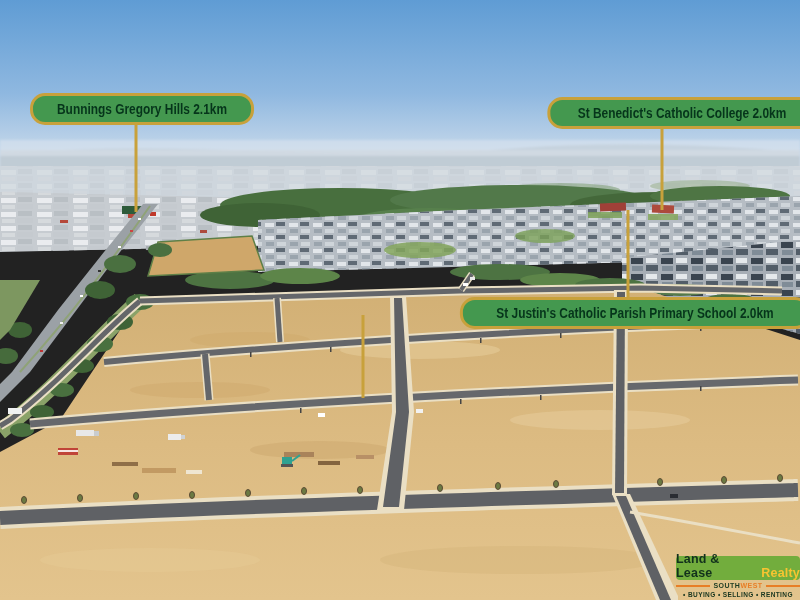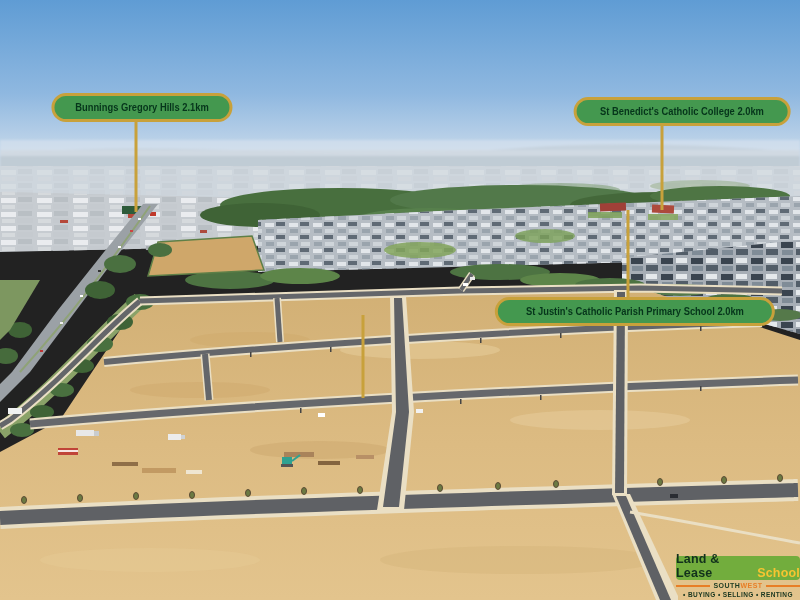--- a/index.html
+++ b/index.html
@@ -1,21 +1,21 @@
 <!DOCTYPE html>
 <html><head>
 <meta charset="utf-8">
 <style>
   html,body{margin:0;padding:0;background:#222;}
   #stage{position:relative;width:800px;height:600px;overflow:hidden;
          font-family:"Liberation Sans",sans-serif;}
   #scene{position:absolute;left:0;top:0;}
   .callout{position:absolute;transform:translateX(-50%);white-space:nowrap;
            background:#44984f;border:3px solid #c8a13b;border-radius:15px;
-           color:#06351b;font-weight:bold;font-size:11px;line-height:1;
+           color:#06351b;font-weight:bold;font-size:14px;line-height:1;
            padding:6px 9px;z-index:5;}
   .callout .inner{display:inline-block;transform:scaleX(.85);transform-origin:center;}
   #logo{position:absolute;left:676px;top:556px;width:124px;z-index:5;}
   #logo .brandbox{background:#72ad3d;border-radius:4px;height:24px;display:flex;
                   align-items:flex-end;justify-content:center;font-weight:bold;
                   font-size:12.5px;color:#12311c;letter-spacing:.2px;}
   #logo .brandbox .accent{color:#f7c431;margin-left:3px;}
   #logo .regionrow{display:flex;align-items:center;margin-top:2px;}
   #logo .regionrow .rule{flex:1;height:2px;background:#e87e26;}
   #logo .regionrow .rtext{font-size:7px;font-weight:bold;letter-spacing:.5px;padding:0 3px;}
@@ -269,21 +269,21 @@
 <div class="callout" style="left:682px;top:97px;">
   <span class="inner">St Benedict's Catholic College 2.0km</span>
 </div>
 <div class="callout" style="left:635px;top:297px;">
   <span class="inner">St Justin's Catholic Parish Primary School 2.0km</span>
 </div>
 
 <div id="logo">
   <div class="brandbox">
     <span>Land &amp; Lease</span>
-    <span class="accent">School</span>
+    <span class="accent">Realty</span>
   </div>
   <div class="regionrow">
     <span class="rule"></span>
     <span class="rtext">
       <span class="rp">SOUTH</span><span class="ra">WEST</span>
     </span>
     <span class="rule"></span>
   </div>
   <div class="tagline">• BUYING  • SELLING  • RENTING</div>
 </div>

